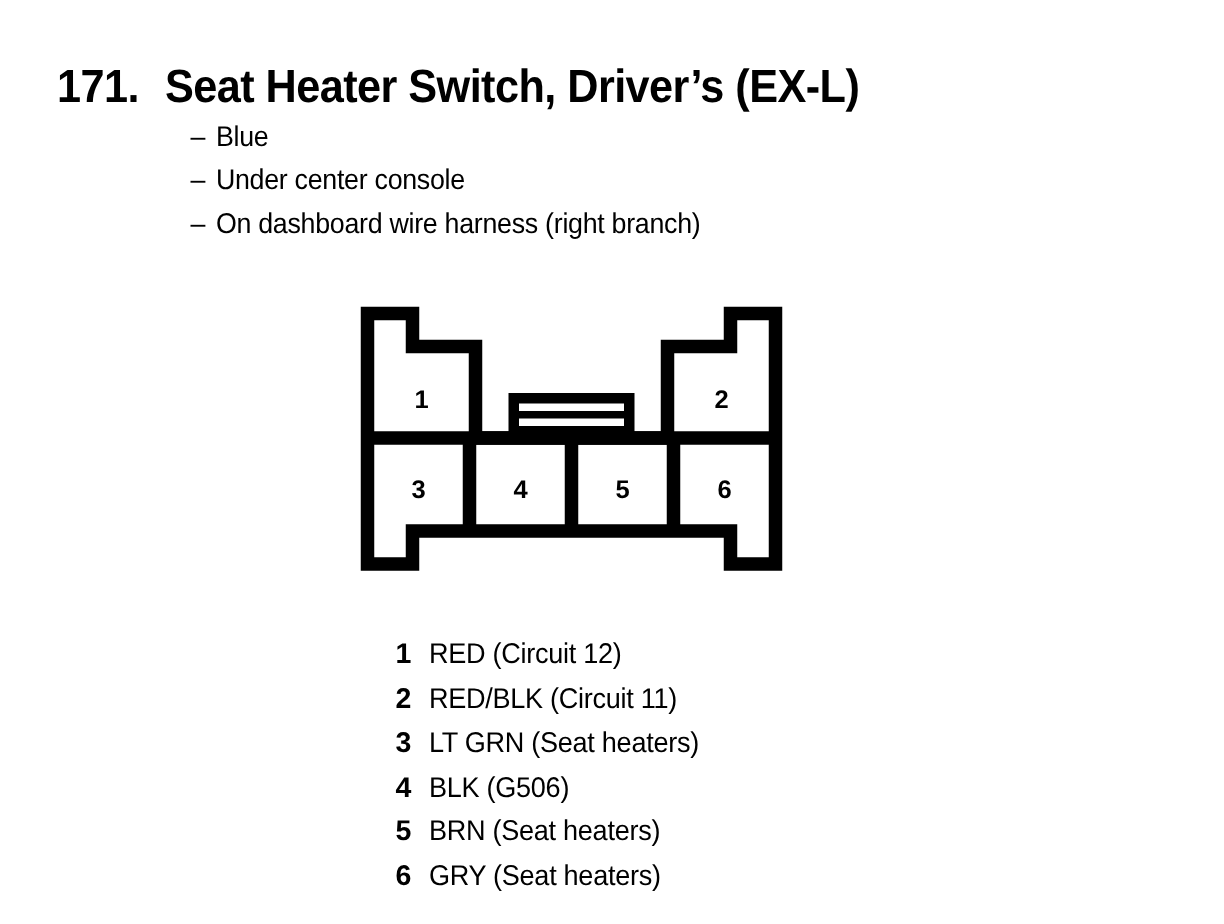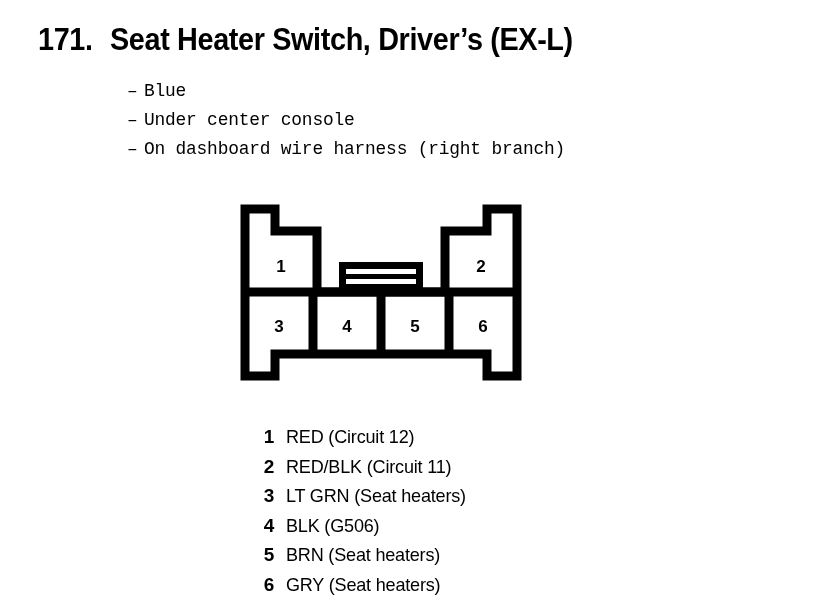--- a/index.html
+++ b/index.html
@@ -15,21 +15,21 @@
     overflow: hidden;
     font-family: "Liberation Sans", "DejaVu Sans", sans-serif;
     color: #000000;
     -webkit-font-smoothing: none;
   }
 
   
   .title-row {
     position: absolute;
     left: 38px;
-    top: 22px;
+    top: 40px;
     display: flex;
     align-items: flex-end;
     white-space: nowrap;
   }
   .title-num {
     font-size: 31px;
     font-weight: bold;
     letter-spacing: -0.4px;
     transform: scaleX(0.93);
     transform-origin: left center;
@@ -41,21 +41,20 @@
     margin-left: 13px;
     transform: scaleX(0.93);
     transform-origin: left center;
   }
 
   
   .bullets {
     position: absolute;
     left: 127px;
     top: 77px;
-    font-family: Liberation Mono, monospace;
   }
   .bullet-line {
     font-size: 19px;
     line-height: 29px;
     white-space: nowrap;
     letter-spacing: -0.2px;
     transform: scaleX(0.94);
     transform-origin: left center;
   }
   .bullet-dash {

